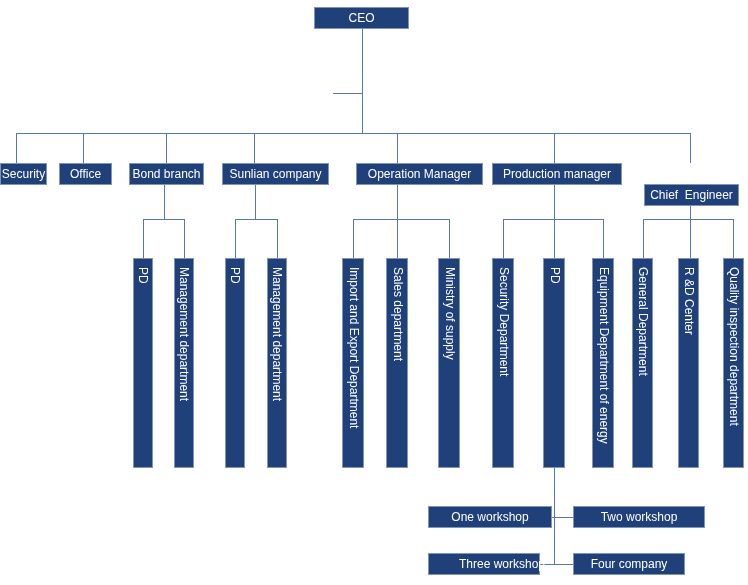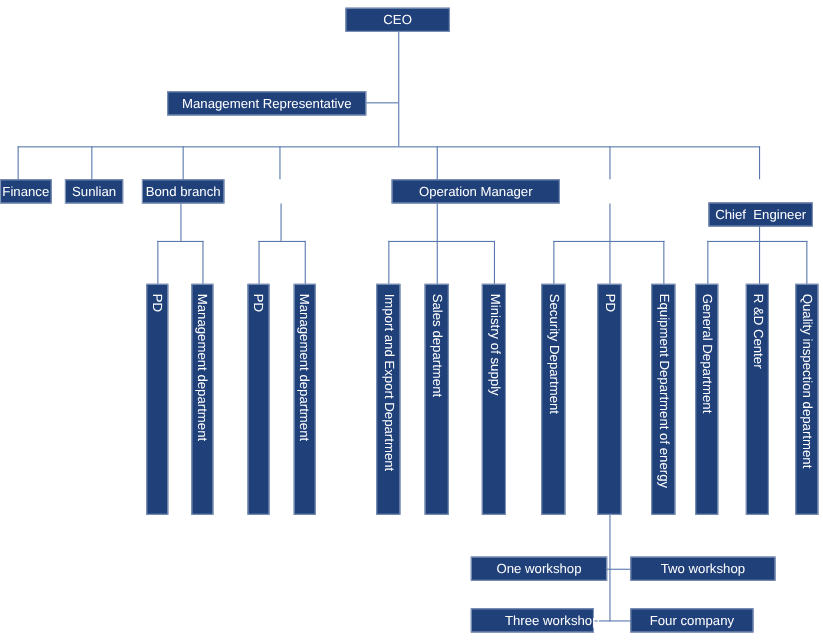--- a/index.html
+++ b/index.html
@@ -86,26 +86,27 @@
   <div class="line lh" style="left:643px;top:219px;width:91px;"></div>
   <div class="line lv" style="left:643px;top:219px;height:39px;"></div>
   <div class="line lv" style="left:690px;top:219px;height:39px;"></div>
   <div class="line lv" style="left:733px;top:219px;height:39px;"></div>
 
   <div class="line lv" style="left:554px;top:468px;height:97px;"></div>
   <div class="line lh" style="left:540px;top:517px;width:33px;"></div>
   <div class="line lh" style="left:540px;top:564px;width:33px;"></div>
 
   <div class="box box-h" style="left:314px;top:7px;width:95px;">CEO</div>
-  <div class="box box-h" style="left:152px;top:83px;width:181px;">Management Representative</div>
 
-  <div class="box box-h" style="left:0px;top:163px;width:47px;">Finance</div>
-  <div class="box box-h" style="left:59px;top:163px;width:53px;">Sunlian</div>
+  <div class="box box-h" style="left:0px;top:163px;width:47px;">Security</div>
+  <div class="box box-h" style="left:59px;top:163px;width:53px;">Office</div>
   <div class="box box-h" style="left:129px;top:163px;width:75px;text-align:center;">Bond branch</div>
-  <div class="box box-h" style="left:356px;top:163px;width:153px;">Operation Manager</div>
+  <div class="box box-h" style="left:222px;top:163px;width:107px;">Sunlian company</div>
+  <div class="box box-h" style="left:356px;top:163px;width:127px;">Operation Manager</div>
+  <div class="box box-h" style="left:492px;top:163px;width:130px;">Production manager</div>
   <div class="box box-h" style="left:644px;top:163px;width:95px;margin-top:21px;">Chief  Engineer</div>
 
   <div class="box box-v" style="left:133px;top:258px;width:20px;">PD</div>
   <div class="box box-v" style="left:174px;top:258px;width:20px;">Management department</div>
 
   <div class="box box-v" style="left:225px;top:258px;width:20px;">PD</div>
   <div class="box box-v" style="left:267px;top:258px;width:20px;">Management department</div>
 
   <div class="box box-v" style="left:342px;top:258px;width:22px;">Import and Export Department</div>
   <div class="box box-v" style="left:386px;top:258px;width:22px;">Sales department</div>

